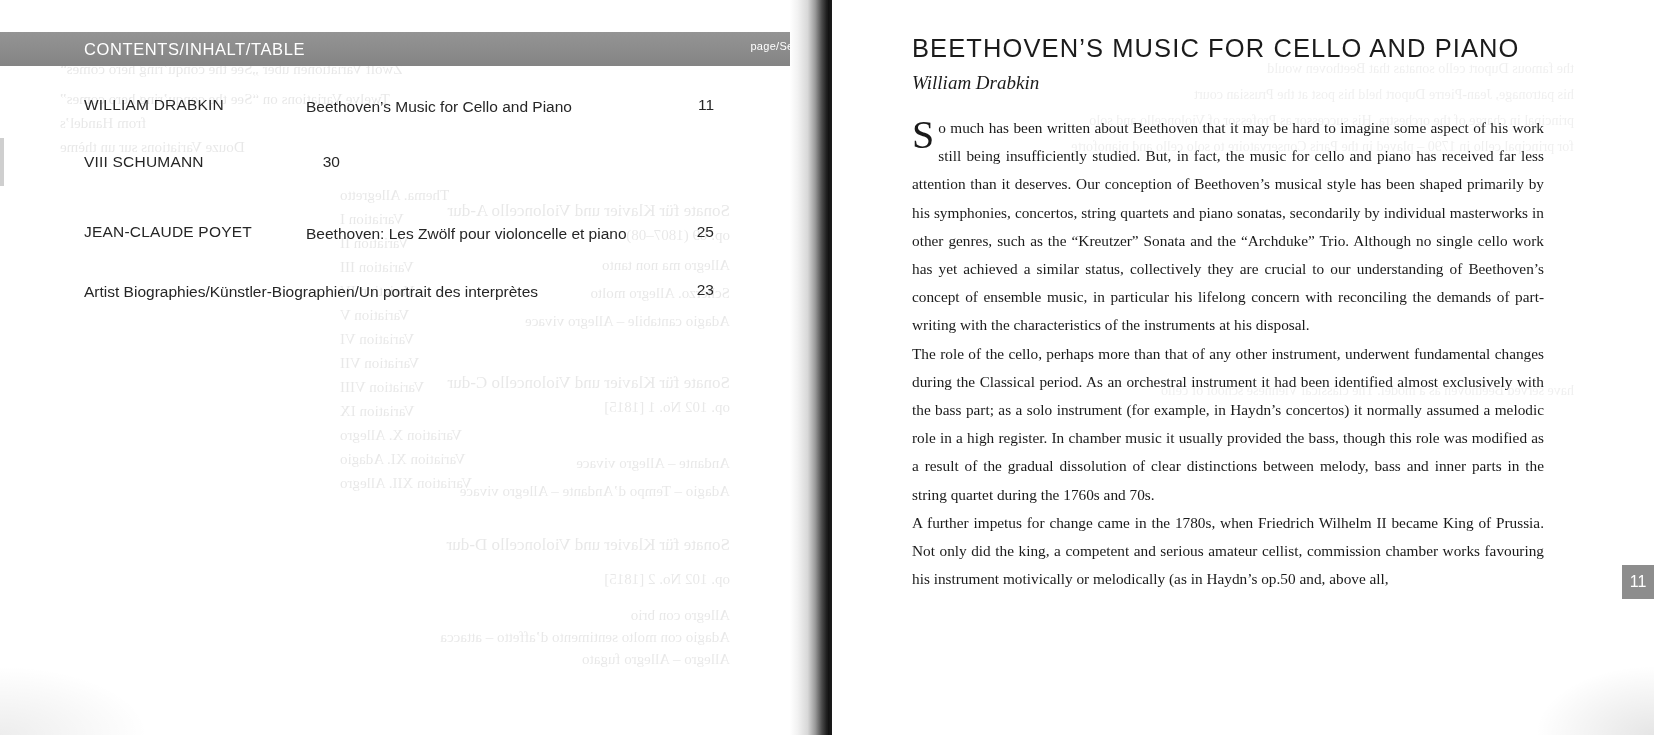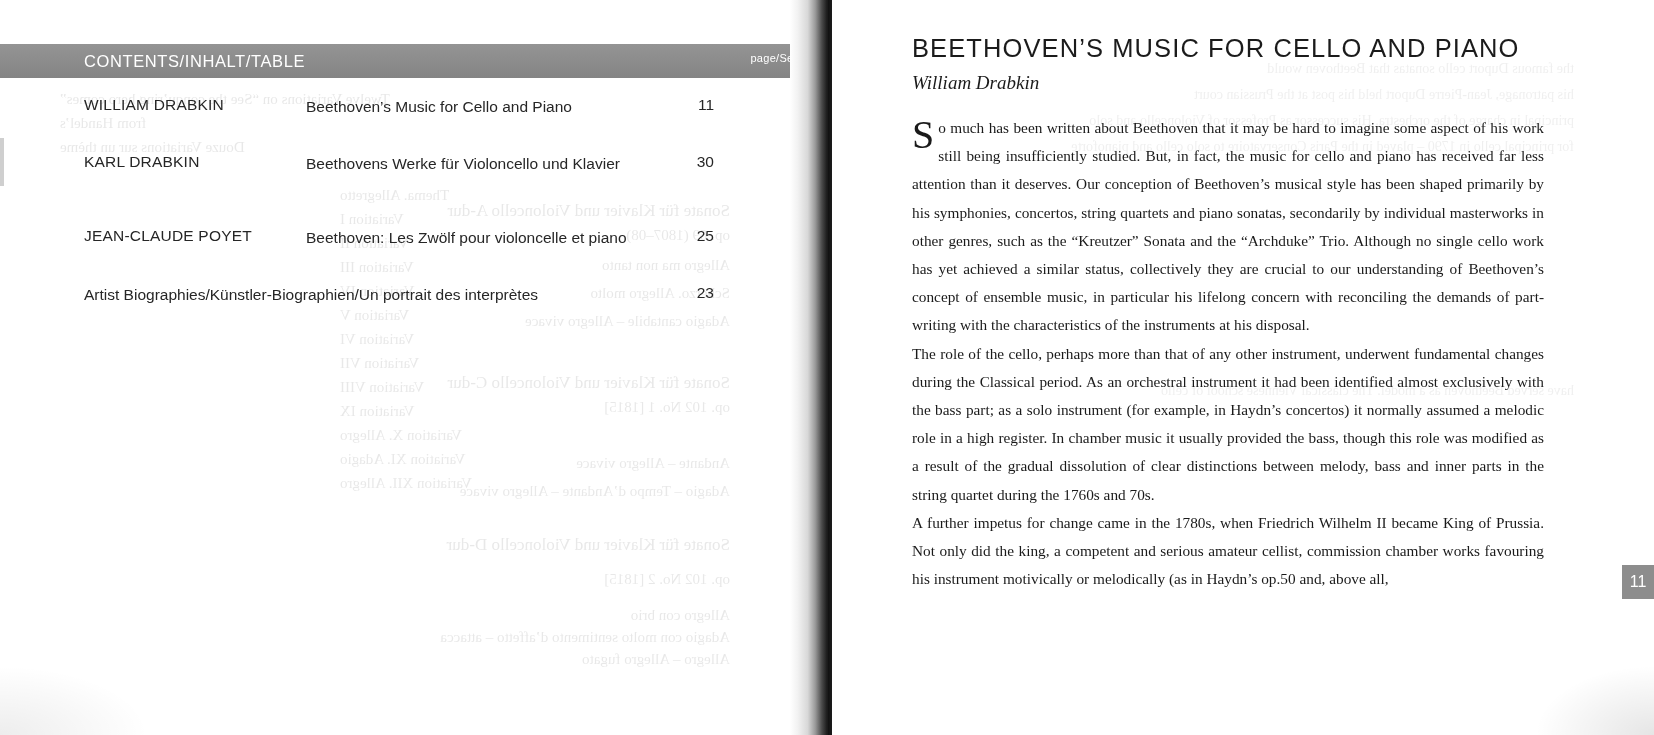--- a/index.html
+++ b/index.html
@@ -48,21 +48,21 @@
     pointer-events: none;
     user-select: none;
     white-space: pre;
   }
   .bleed .b-line { position: absolute; }
   .bleed .b-right { text-align: right; }
 
   .toc-bar {
     position: absolute;
     left: 0;
-    top: 44px;
+    top: 32px;
     width: 882px;
     height: 34px;
     background: #8d8d8d;
     background: linear-gradient(180deg,#949494 0%,#848484 100%);
     color: #ffffff;
   }
   .toc-bar .t-left {
     position: absolute;
     left: 84px;
     top: 8px;
@@ -303,22 +303,21 @@
 
     <div class="toc-entries">
 
       <div class="toc-row">
         <span class="author">WILLIAM DRABKIN</span>
         <span class="title">Beethoven’s Music for Cello and Piano</span>
         <span class="page">11</span>
       </div>
 
       <div class="toc-row" style="margin-top:36px;">
-        <span class="author">KARL DRABKIN</span>
-        <span class="title">Beethovens Werke für Violoncello und Klavier</span>
+        <span class="author">VIII SCHUMANN</span>
         <span class="page">30</span>
       </div>
 
       <div class="toc-row" style="margin-top:52px;">
         <span class="author">JEAN-CLAUDE POYET</span>
         <span class="title">Beethoven: Les Zwölf pour violoncelle et piano</span>
         <span class="page">25</span>
       </div>
 
       <div class="toc-row full" style="margin-top:36px;">

